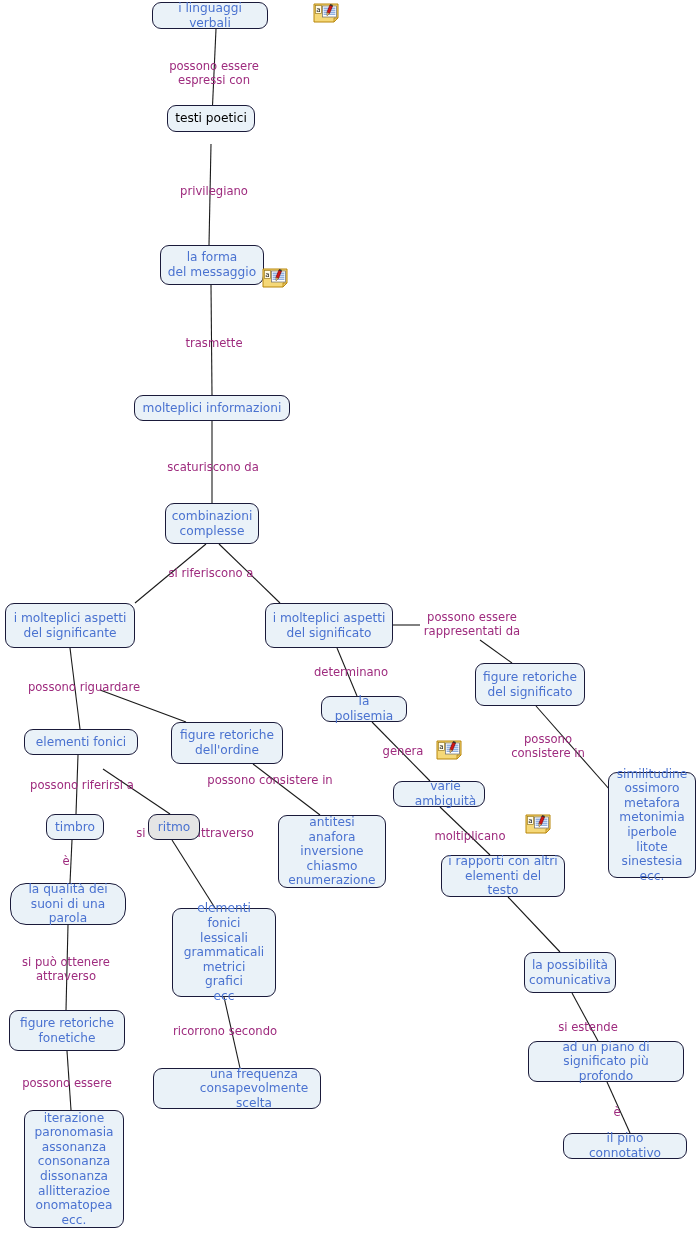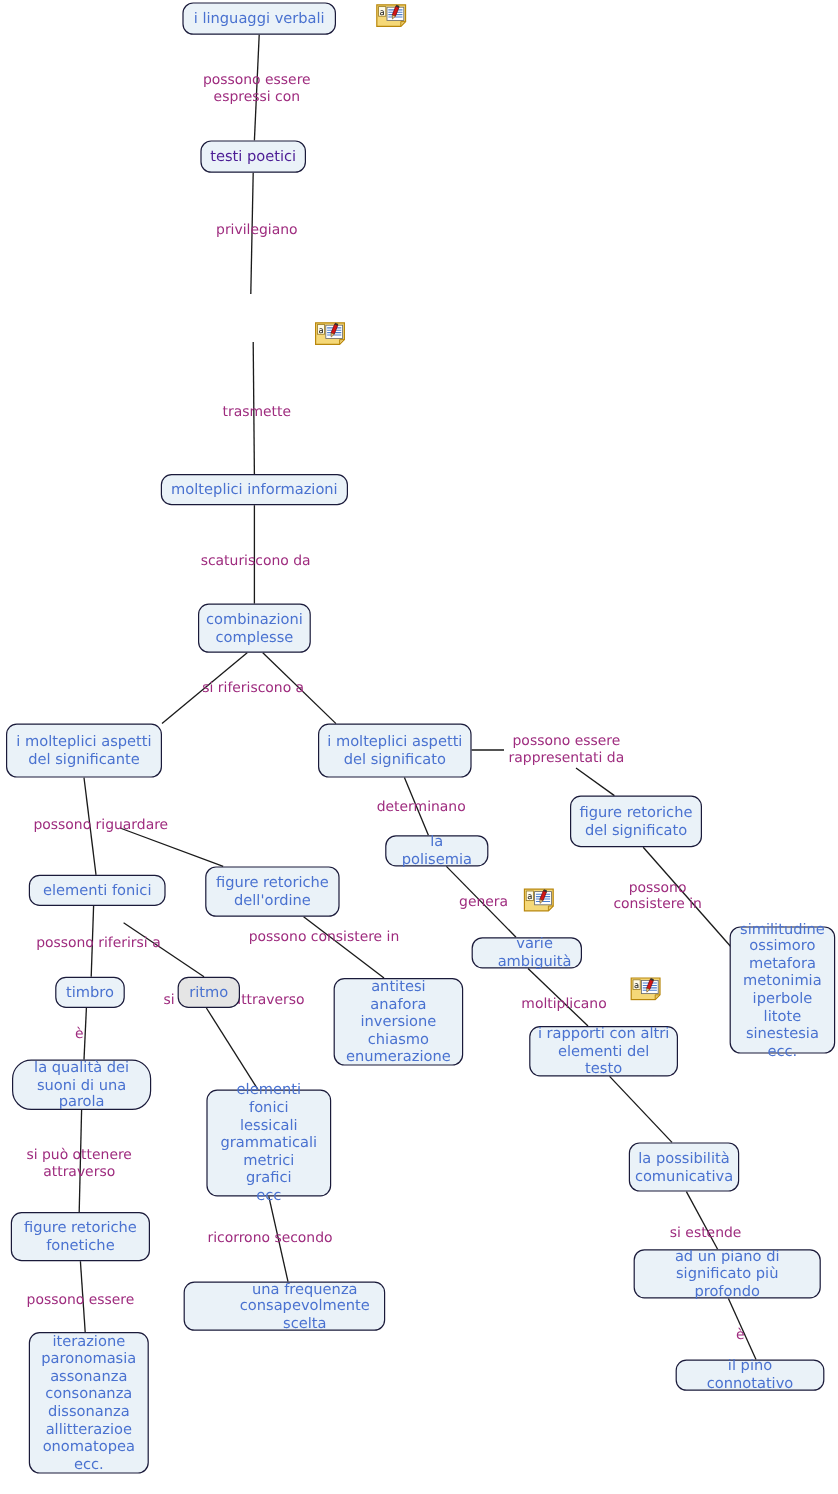--- a/index.html
+++ b/index.html
@@ -107,22 +107,24 @@
     <div class="link-label" style="left: 66px; top: 855px;">è</div>
     <div class="link-label" style="left: 195px; top: 827px;">si ottiene attraverso</div>
     <div class="link-label" style="left: 470px; top: 830px;">moltiplicano</div>
     <div class="link-label" style="left: 66px; top: 956px;">si può ottenere
 attraverso</div>
     <div class="link-label" style="left: 524px; top: 886px;">arricchiscono</div>
     <div class="link-label" style="left: 225px; top: 1025px;">ricorrono secondo</div>
     <div class="link-label" style="left: 67px; top: 1077px;">possono essere</div>
     <div class="link-label" style="left: 588px; top: 1021px;">si estende</div>
     <div class="link-label" style="left: 617px; top: 1106px;">è</div>
-    <div class="node" style="left: 152px; top: 2px; width: 128px; height: 27px; background: rgb(234, 242, 248); border-color: rgb(26, 26, 58); color: rgb(74, 114, 208);">i linguaggi verbali</div>
-    <div class="node" style="left: 167px; top: 117px; width: 88px; height: 27px; background: rgb(234, 242, 248); border-color: rgb(26, 26, 58); color: #4c1d95;">testi poetici</div>
+    <div class="node" style="left: 152px; top: 2px; width: 116px; height: 27px; background: rgb(234, 242, 248); border-color: rgb(26, 26, 58); color: rgb(74, 114, 208);">i linguaggi verbali</div>
+    <div class="node" style="left: 167px; top: 105px; width: 88px; height: 27px; background: rgb(234, 242, 248); border-color: rgb(26, 26, 58); color: #000000;">testi poetici</div>
+    <div class="node" style="left: 160px; top: 245px; width: 104px; height: 40px; background: rgb(234, 242, 248); border-color: rgb(26, 26, 58); color: rgb(74, 114, 208);">la forma
+del messaggio</div>
     <div class="node" style="left: 134px; top: 395px; width: 156px; height: 26px; background: rgb(234, 242, 248); border-color: rgb(26, 26, 58); color: rgb(74, 114, 208);">molteplici informazioni</div>
     <div class="node" style="left: 165px; top: 503px; width: 94px; height: 41px; background: rgb(234, 242, 248); border-color: rgb(26, 26, 58); color: rgb(74, 114, 208);">combinazioni
 complesse</div>
     <div class="node" style="left: 5px; top: 603px; width: 130px; height: 45px; background: rgb(234, 242, 248); border-color: rgb(26, 26, 58); color: rgb(74, 114, 208);">i molteplici aspetti
 del significante</div>
     <div class="node" style="left: 265px; top: 603px; width: 128px; height: 45px; background: rgb(234, 242, 248); border-color: rgb(26, 26, 58); color: rgb(74, 114, 208);">i molteplici aspetti
 del significato</div>
     <div class="node" style="left: 475px; top: 663px; width: 110px; height: 43px; background: rgb(234, 242, 248); border-color: rgb(26, 26, 58); color: rgb(74, 114, 208);">figure retoriche
 del significato</div>
     <div class="node" style="left: 321px; top: 696px; width: 86px; height: 26px; background: rgb(234, 242, 248); border-color: rgb(26, 26, 58); color: rgb(74, 114, 208);">la polisemia</div>

